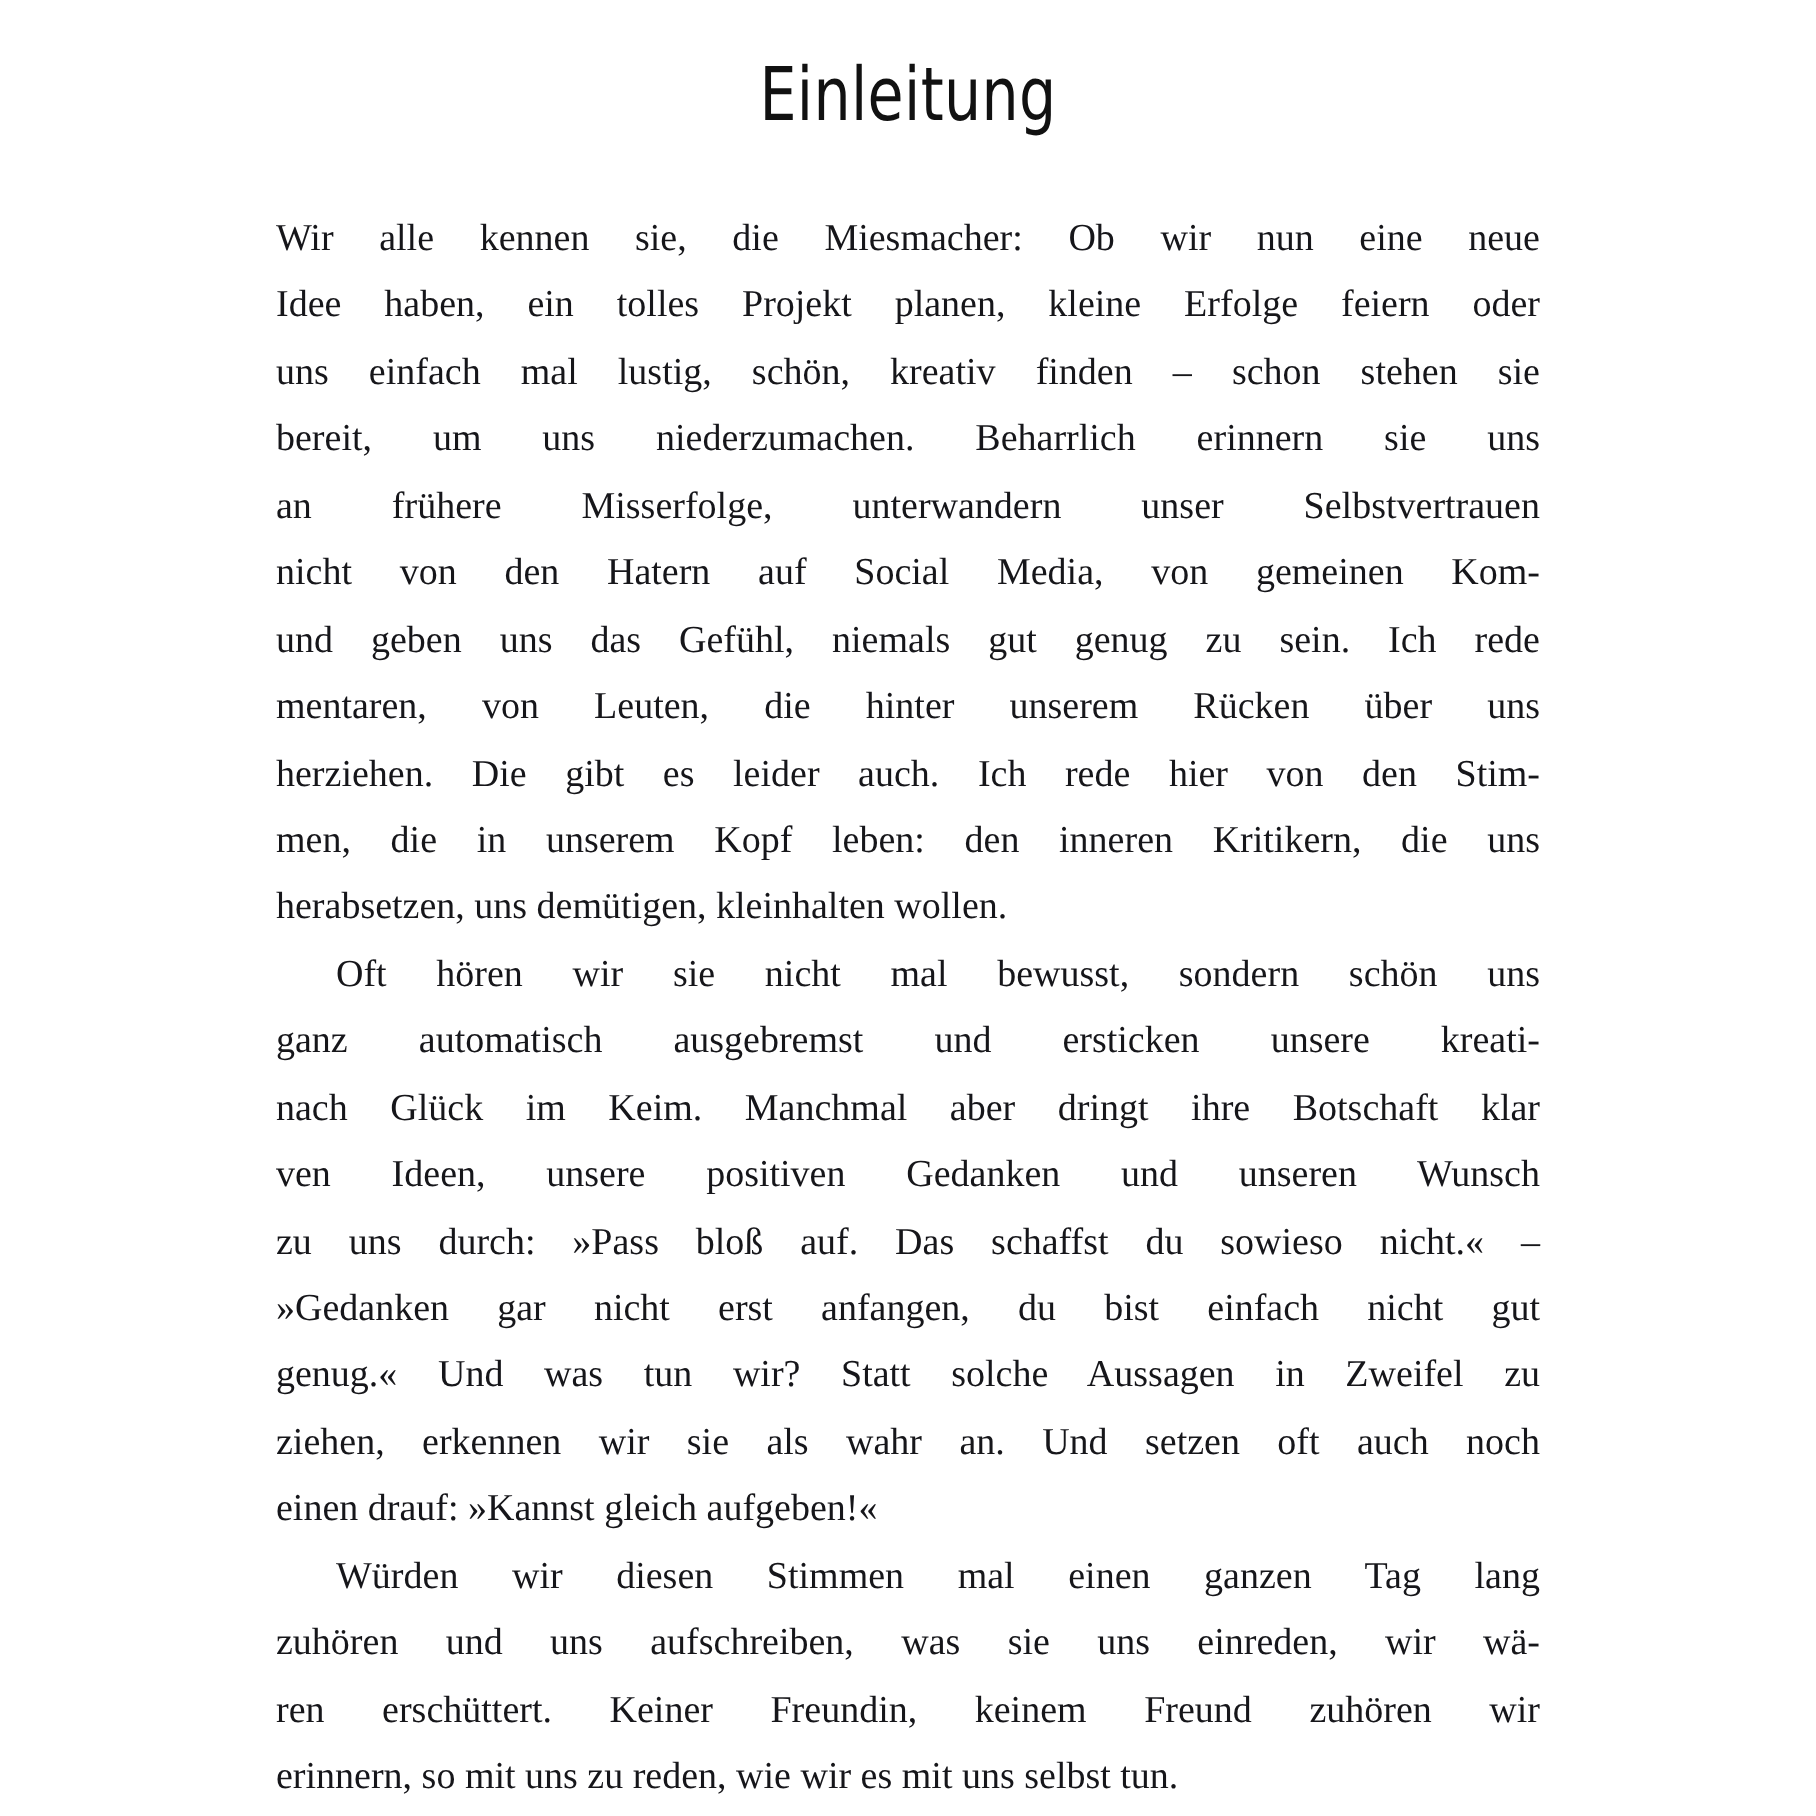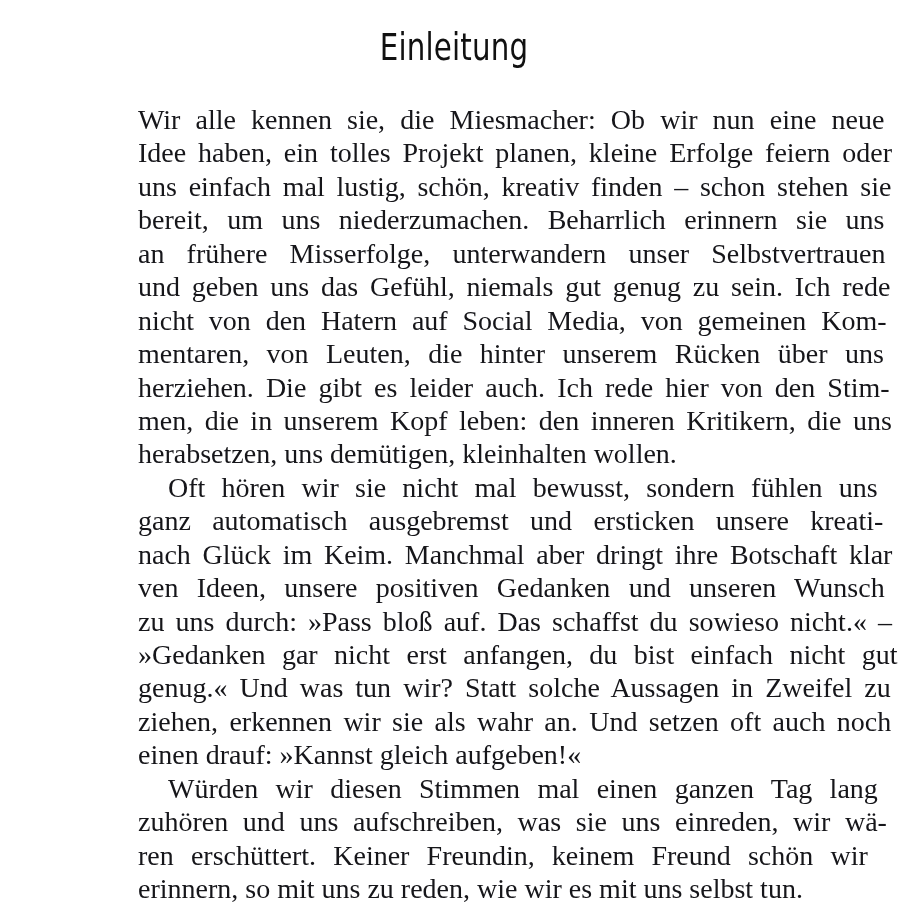--- a/index.html
+++ b/index.html
@@ -42,21 +42,21 @@
     transform-origin: center top;
     white-space: nowrap;
   }
 
   
   .textblock {
     position: absolute;
     top: 103px;
     left: 138px;
     width: 632px;
-    font-size: 28px;
+    font-size: 19px;
     line-height: 33.45px;
     color: #16161a;
   }
 
   .para {
     margin: 0;
     padding: 0;
   }
 
   
@@ -86,39 +86,39 @@
 
   <h1 class="chapter-title">Einleitung</h1>
 
   <div class="textblock">
       <p class="para">
         <span class="line" style="word-spacing: 8.113px;">Wir alle kennen sie, die Miesmacher: Ob wir nun eine neue</span>
         <span class="line" style="word-spacing: 4.908px;">Idee haben, ein tolles Projekt planen, kleine Erfolge feiern oder</span>
         <span class="line" style="word-spacing: 4.73px;">uns einfach mal lustig, schön, kreativ finden – schon stehen sie</span>
         <span class="line" style="word-spacing: 11.458px;">bereit, um uns niederzumachen. Beharrlich erinnern sie uns</span>
         <span class="line" style="word-spacing: 15.141px;">an frühere Misserfolge, unterwandern unser Selbstvertrauen</span>
+        <span class="line" style="word-spacing: 7.833px;">nicht von den Hatern auf Social Media, von gemeinen Kom-</span>
         <span class="line" style="word-spacing: 4.71px;">und geben uns das Gefühl, niemals gut genug zu sein. Ich rede</span>
-        <span class="line" style="word-spacing: 7.833px;">nicht von den Hatern auf Social Media, von gemeinen Kom-</span>
         <span class="line" style="word-spacing: 10.424px;">mentaren, von Leuten, die hinter unserem Rücken über uns</span>
         <span class="line" style="word-spacing: 5.068px;">herziehen. Die gibt es leider auch. Ich rede hier von den Stim-</span>
         <span class="line" style="word-spacing: 4.473px;">men, die in unserem Kopf leben: den inneren Kritikern, die uns</span>
         <span class="line last">herabsetzen, uns demütigen, kleinhalten wollen.</span>
       </p>
       <p class="para">
-        <span class="line indent" style="word-spacing: 9.217px;">Oft hören wir sie nicht mal bewusst, sondern fühlen uns</span>
+        <span class="line indent" style="word-spacing: 9.217px;">Oft hören wir sie nicht mal bewusst, sondern schön uns</span>
         <span class="line" style="word-spacing: 14.333px;">ganz automatisch ausgebremst und ersticken unsere kreati-</span>
         <span class="line" style="word-spacing: 4.688px;">nach Glück im Keim. Manchmal aber dringt ihre Botschaft klar</span>
         <span class="line" style="word-spacing: 11.371px;">ven Ideen, unsere positiven Gedanken und unseren Wunsch</span>
         <span class="line" style="word-spacing: 4.04px;">zu uns durch: »Pass bloß auf. Das schaffst du sowieso nicht.« –</span>
         <span class="line" style="word-spacing: 9.408px;">»Gedanken gar nicht erst anfangen, du bist einfach nicht gut</span>
         <span class="line" style="word-spacing: 5.05px;">genug.« Und was tun wir? Statt solche Aussagen in Zweifel zu</span>
         <span class="line" style="word-spacing: 4.366px;">ziehen, erkennen wir sie als wahr an. Und setzen oft auch noch</span>
         <span class="line last">einen drauf: »Kannst gleich aufgeben!«</span>
       </p>
       <p class="para">
         <span class="line indent" style="word-spacing: 10.311px;">Würden wir diesen Stimmen mal einen ganzen Tag lang</span>
         <span class="line" style="word-spacing: 7.62px;">zuhören und uns aufschreiben, was sie uns einreden, wir wä-</span>
-        <span class="line" style="word-spacing: 10.165px;">ren erschüttert. Keiner Freundin, keinem Freund schön wir</span>
+        <span class="line" style="word-spacing: 10.165px;">ren erschüttert. Keiner Freundin, keinem Freund zuhören wir</span>
         <span class="line last">erinnern, so mit uns zu reden, wie wir es mit uns selbst tun.</span>
       </p>
     </div>
 
 </div>
 
 </body></html>

